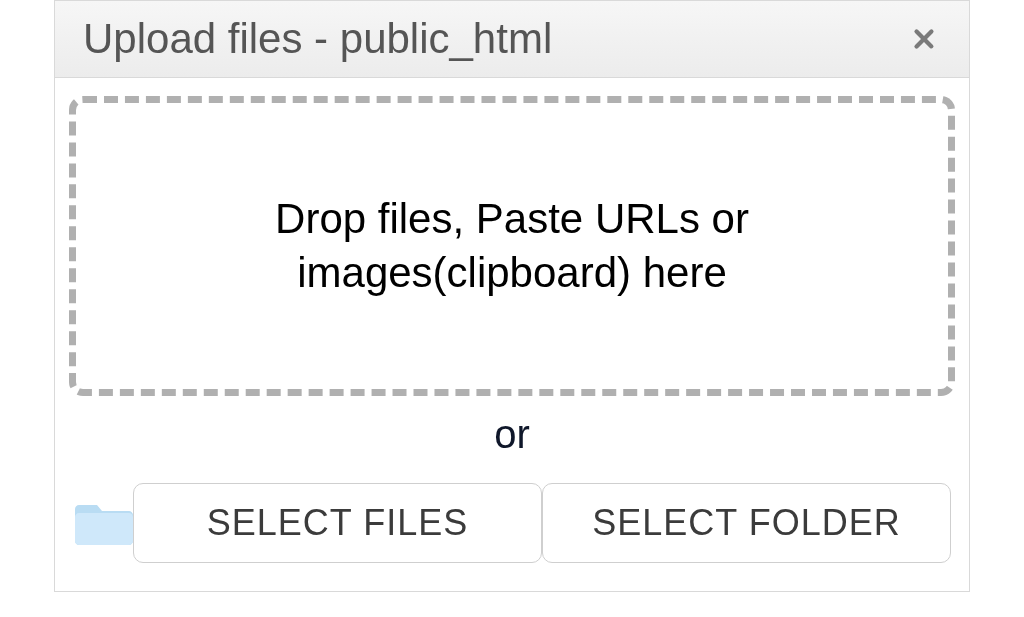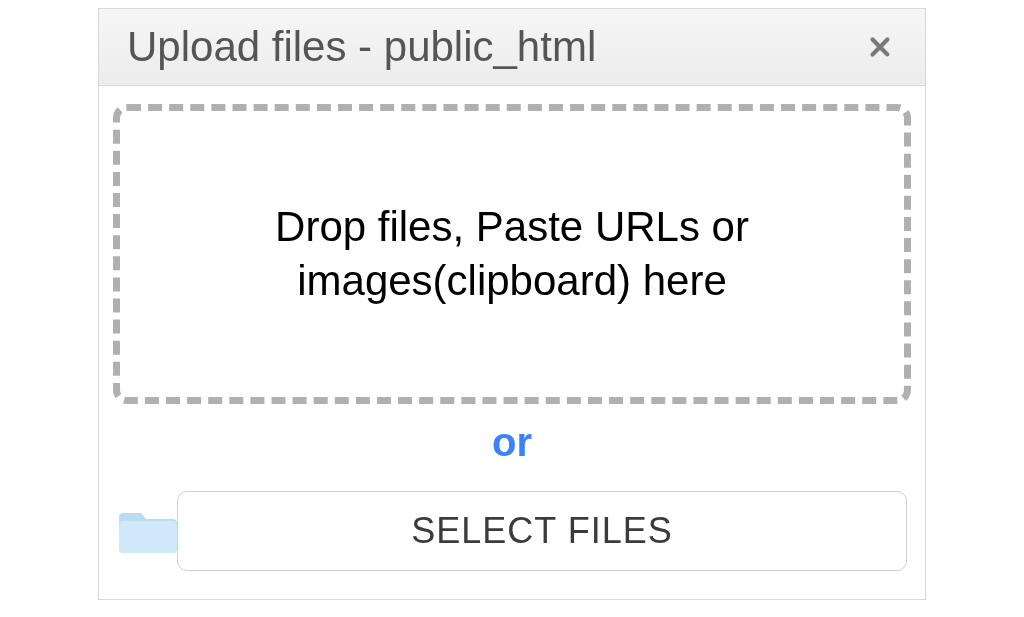--- a/index.html
+++ b/index.html
@@ -8,22 +8,22 @@
       padding: 0;
     }
     body {
       font-family: Arial, Helvetica, sans-serif;
       background: #ffffff;
       width: 1024px;
       height: 617px;
       overflow: hidden;
     }
     .dialog {
-      width: 828px;
-      margin: 8px auto;
+      width: 916px;
+      margin: 0 auto;
       border: 1px solid #d9d9d9;
       border-top: none;
       background: #ffffff;
     }
     .dialog-header {
       display: flex;
       align-items: center;
       justify-content: space-between;
       background: linear-gradient(#f6f6f6, #ececec);
       border-top: 1px solid #d9d9d9;
@@ -65,23 +65,23 @@
     .dropzone-text {
       font-size: 42px;
       color: #000000;
       line-height: 1.28;
       font-weight: 400;
       padding: 0 30px;
     }
     .or-label {
       text-align: center;
       font-size: 40px;
-      color: #3b82f6;
+      color: #0f172a;
       margin: 16px 0 26px 0;
-      font-weight: 700;
+      font-weight: 400;
     }
     .actions-row {
       display: flex;
       align-items: center;
       padding: 0 4px 0 6px;
     }
     .folder-icon {
       width: 58px;
       height: 48px;
       flex-shrink: 0;
@@ -120,17 +120,18 @@
     </div>
 
     <div class="or-label">or</div>
 
     <div class="actions-row">
       <svg class="folder-icon" viewBox="0 0 58 48">
         <path fill="#b9dcf3" d="M4 6h18l5 6h27c2 0 4 1.8 4 4v26c0 2.2-1.8 4-4 4H4c-2.2 0-4-1.8-4-4V10c0-2.2 1.8-4 4-4z"></path>
         <path fill="#cfe8fa" d="M4 14h50c2 0 4 1.8 4 4v24c0 2.2-1.8 4-4 4H4c-2.2 0-4-1.8-4-4V18c0-2.2 1.8-4 4-4z"></path>
       </svg>
       <button class="pick-btn">SELECT FILES</button>
+      <button class="pick-btn">SELECT FOLDER</button>
     </div>
 
   </div>
 
 </div>
 
 </body></html>

